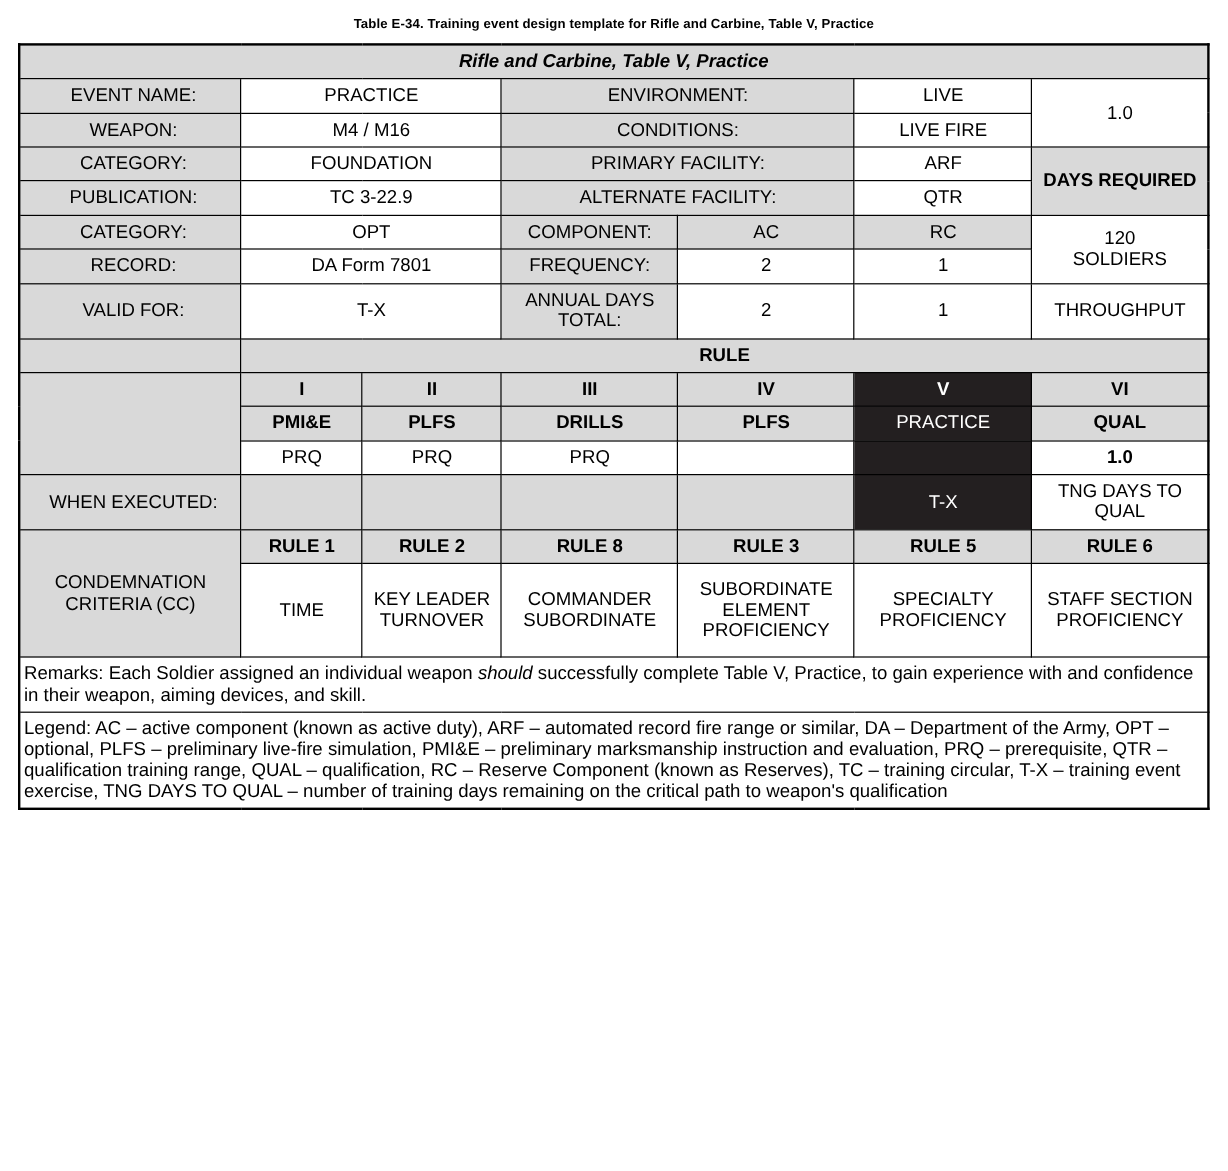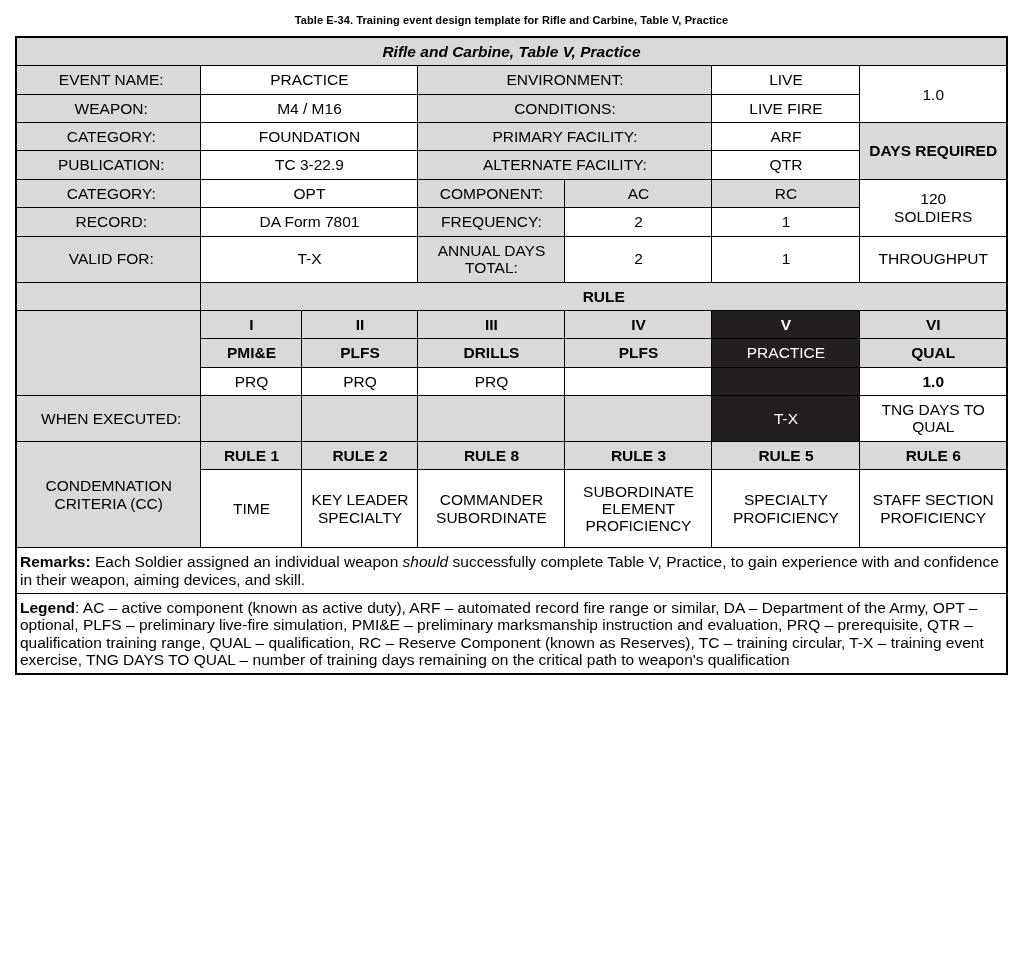--- a/index.html
+++ b/index.html
@@ -61,21 +61,21 @@
   }
   .bold {
     font-weight: bold;
   }
   .remarks td, .legend td {
     text-align: left !important;
     font-size: 15.5px;
     padding: 8px 9px 9px 9px;
     line-height: 1.32;
   }
-  .remarks b, .legend b { font-weight: bold; }
+  .remarks b, .legend b { font-weight: normal; }
   .remarks i { font-style: italic; }
   .tall { height: 46px; padding-left: 24px; }
 </style>
 </head>
 <body>
 
 <div class="page">
 
   <div class="caption">Table E-34. Training event design template for Rifle and Carbine, Table V, Practice</div>
 
@@ -201,21 +201,21 @@
         <td class="shade" rowspan="2">CONDEMNATION CRITERIA (CC)</td>
         <td class="shade bold">RULE 1</td>
         <td class="shade bold">RULE 2</td>
         <td class="shade bold">RULE 8</td>
         <td class="shade bold">RULE 3</td>
         <td class="shade bold">RULE 5</td>
         <td class="shade bold">RULE 6</td>
       </tr>
       <tr style="height:78px">
         <td>TIME</td>
-        <td>KEY LEADER SPECIALTY</td>
+        <td>KEY LEADER TURNOVER</td>
         <td>COMMANDER SUBORDINATE</td>
         <td>SUBORDINATE ELEMENT PROFICIENCY</td>
         <td>SPECIALTY PROFICIENCY</td>
         <td>STAFF SECTION PROFICIENCY</td>
       </tr>
 
       <tr class="remarks">
         <td colspan="7"><b>Remarks:</b><span> Each Soldier assigned an individual weapon </span><i>should</i><span> successfully complete Table V, Practice, to gain experience with and confidence in their weapon, aiming devices, and skill.</span></td>
       </tr>
 

